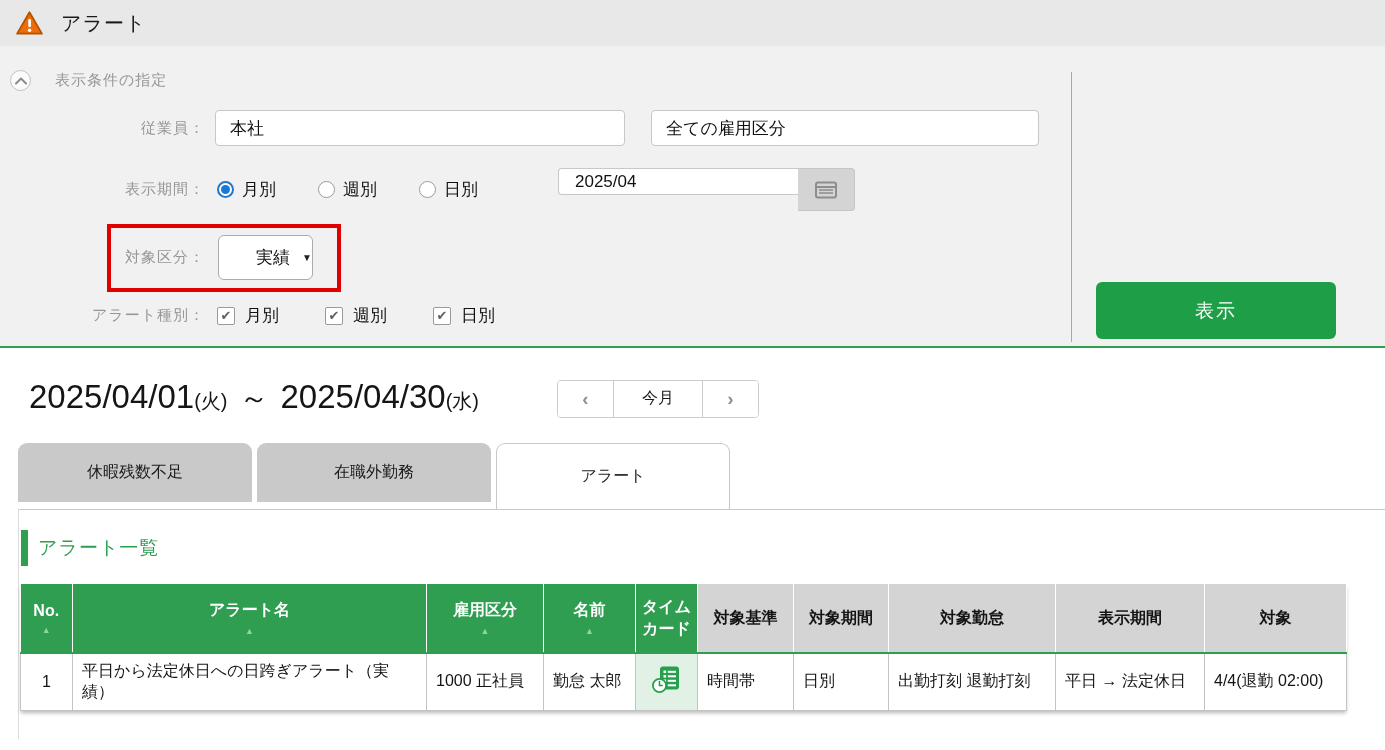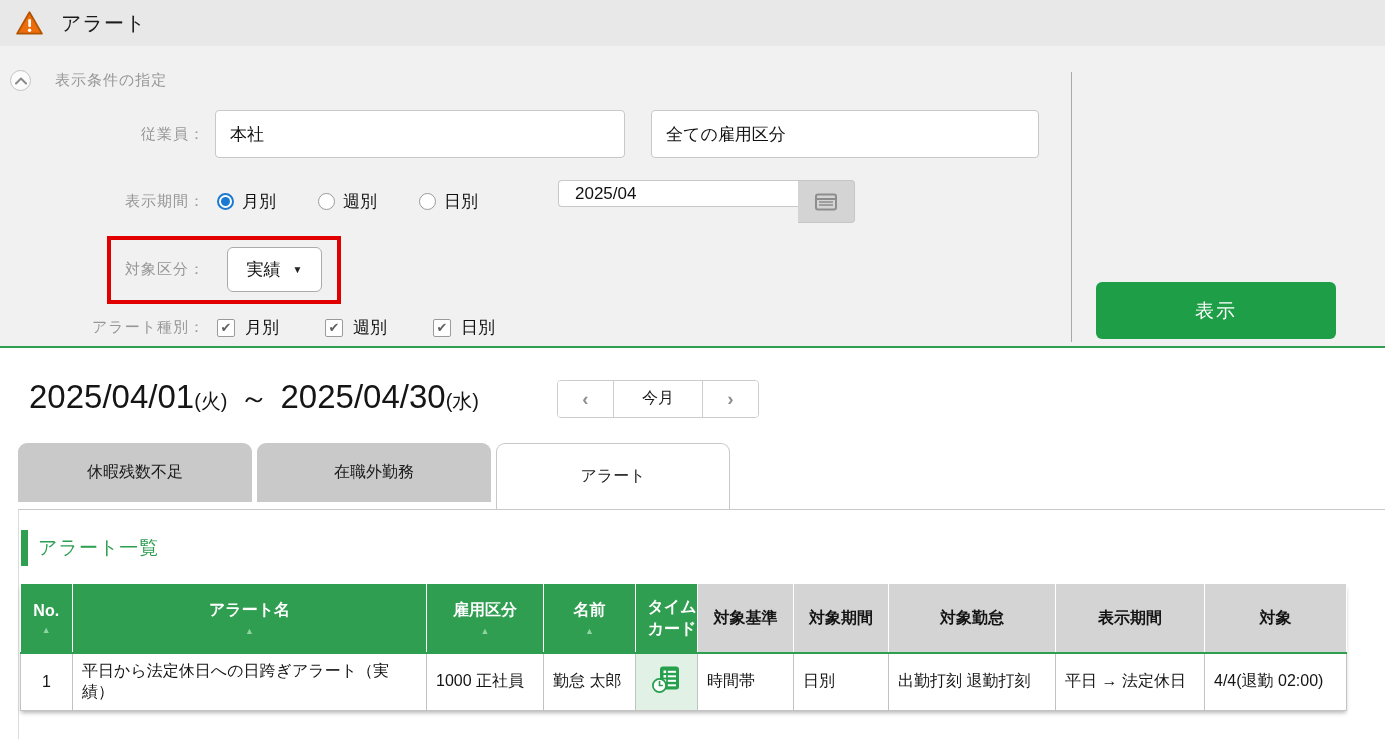--- a/index.html
+++ b/index.html
@@ -18,43 +18,43 @@
      display:flex; align-items:center; justify-content:center; cursor:pointer; }
   .section-title { font-size:15px; color:#979797; letter-spacing:1px; }
 
   .frow { display:flex; align-items:center; position:relative; }
   .flabel { width:205px; text-align:right; font-size:15px; color:#969696; flex:0 0 205px; letter-spacing:1px; }
   .row-employee { margin-top:19px; }
   .row-period   { margin-top:22px; }
   .row-target   { margin-top:24px; }
   .row-kind     { margin-top:24px; }
 
-  .txt-input { height:48px; border:1px solid #c8c8c8; border-radius:4px; background:#fff;
+  .txt-input { height:36px; border:1px solid #c8c8c8; border-radius:4px; background:#fff;
      font-size:17px; padding:0 14px; color:#111; font-family:inherit; }
   .inp-employee { width:410px; margin-left:10px; }
   .inp-emptype  { width:388px; margin-left:26px; }
 
   .radio-group { display:flex; align-items:center; margin-left:12px; }
   .radio-opt { display:flex; align-items:center; margin-right:42px; cursor:pointer; }
   .radio-circle { width:17px; height:17px; border-radius:50%; border:1px solid #9a9a9a; background:#fff;
      display:inline-flex; align-items:center; justify-content:center; }
   .radio-opt.selected .radio-circle { border:2px solid #1a79d0; }
   .radio-opt.selected .radio-dot { width:9px; height:9px; border-radius:50%; background:#1a79d0; }
   .radio-label { font-size:17px; margin-left:8px; color:#111; }
 
   .date-wrap { display:inline-flex; margin-left:38px; }
   .date-input { width:240px; height:27px; border:1px solid #c8c8c8; border-right:0; border-radius:4px 0 0 4px;
      background:#fff; font-size:17px; padding:0 16px; color:#111; font-family:inherit; }
   .cal-btn { width:57px; height:43px; background:#d4d4d4; border:1px solid #c6c6c6; border-left:0;
      border-radius:0 4px 4px 0; display:flex; align-items:center; justify-content:center; cursor:pointer; }
 
   .red-frame { position:absolute; left:107px; top:-11px; width:234px; height:68px;
      border:4px solid #e00000; pointer-events:none; z-index:2; }
-  .dropdown { margin-left:22px; width:95px; height:45px; background:#fff; border:1px solid #ababab;
-     border-radius:6px; display:flex; align-items:center; justify-content:center; gap:12px; cursor:pointer; }
+  .dropdown { margin-left:13px; width:95px; height:45px; background:#fff; border:1px solid #ababab;
+     border-radius:6px; display:flex; align-items:center; justify-content:flex-end; gap:12px; cursor:pointer; }
   .dd-value { font-size:17px; color:#111; }
   .dd-arrow { font-size:10px; color:#222; }
 
   .check-group { display:flex; align-items:center; margin-left:12px; }
   .check-opt { display:flex; align-items:center; margin-right:46px; cursor:pointer; }
   .checkbox { width:18px; height:18px; background:#fff; border:1px solid #9a9a9a; border-radius:2px;
      display:flex; align-items:center; justify-content:center; font-size:13px; color:#5f5f5f; }
   .check-label { font-size:17px; margin-left:10px; color:#111; }
 
   .v-divider { position:absolute; left:1071px; top:26px; bottom:4px; width:1px; background:#a9a9a9; }
@@ -82,21 +82,21 @@
   .tab.active { height:66px; background:#fff; border:1px solid #c8c8c8; border-bottom:none; margin-bottom:-1px; }
 
   .panel { border-top:1px solid #c8c8c8; border-left:1px solid #dcdcdc; margin-left:18px; padding:20px 0 28px 0; position:relative; z-index:1; }
   .list-title { display:flex; align-items:center; margin-left:2px; }
   .list-title-bar { width:7px; height:36px; background:#2e9e50; }
   .list-title-text { color:#2e9e50; font-size:19px; margin-left:10px; letter-spacing:1px; }
 
   table.alert-table { border-collapse:collapse; table-layout:fixed; width:1326px; margin-top:18px; margin-left:1px;
      box-shadow:0 3px 4px -1px rgba(0,0,0,.28); }
   .alert-table th { height:69px; font-size:16px; font-weight:bold; text-align:center; vertical-align:middle;
-     border-right:1px solid #fff; border-bottom:2px solid #2e9e50; padding:8px; }
+     border-right:1px solid #fff; border-bottom:2px solid #2e9e50; padding:2px; }
   .alert-table th.green { background:#2f9e50; color:#fff; }
   .alert-table th.gray  { background:#d4d4d4; color:#141414; }
   .alert-table th .sort { display:block; font-size:9px; color:#8fd3a3; margin-top:5px; font-weight:normal; }
   .alert-table th.wrap div.hlabel { width:56px; margin:0 auto; word-break:break-all; line-height:1.35; }
   .alert-table td { height:57px; background:#fff; border:1px solid #c3c3c3; border-top:none; font-size:16px;
      padding:0 9px; color:#141414; vertical-align:middle; }
   .alert-table td.center { text-align:center; }
   .alert-table td.timecard { background:#e1f1e5; text-align:center; padding:0; }
   .timecard-btn { display:inline-flex; align-items:center; justify-content:center; background:transparent; border:none; cursor:pointer; }
 

